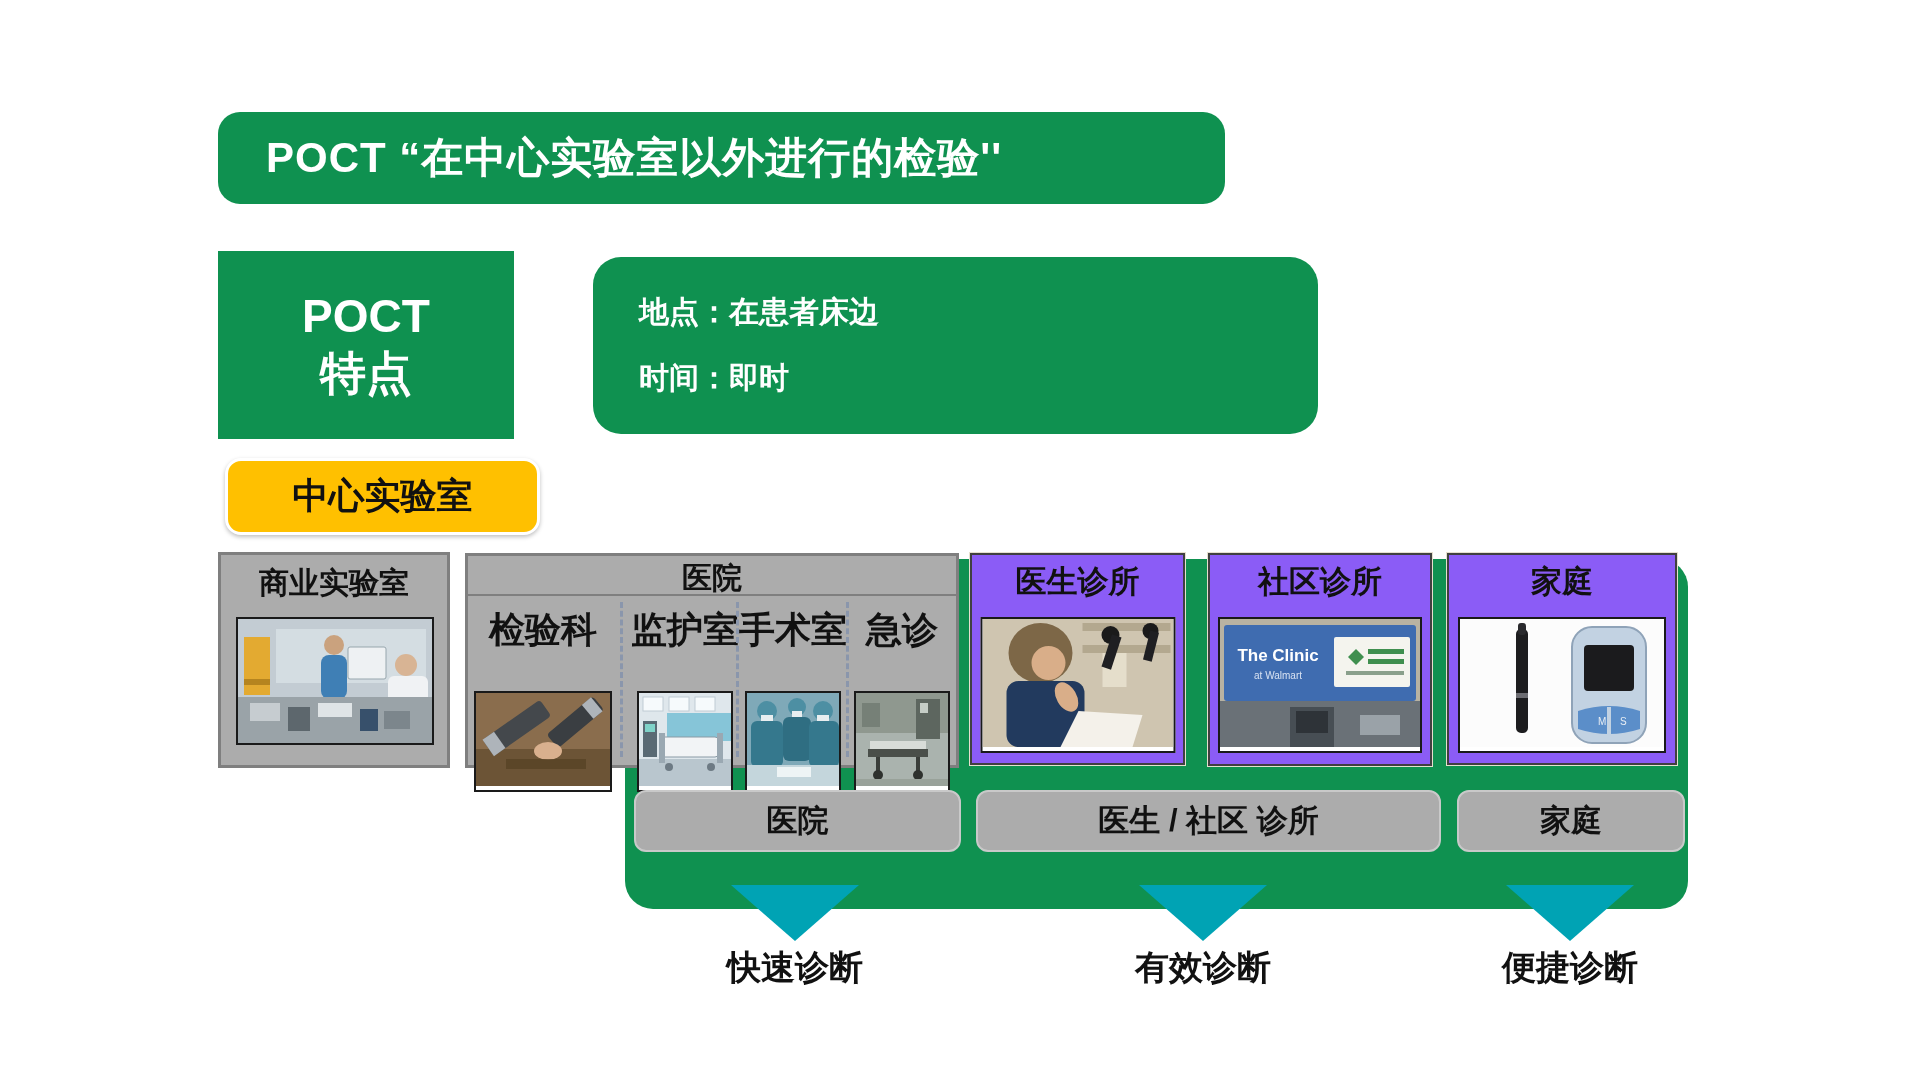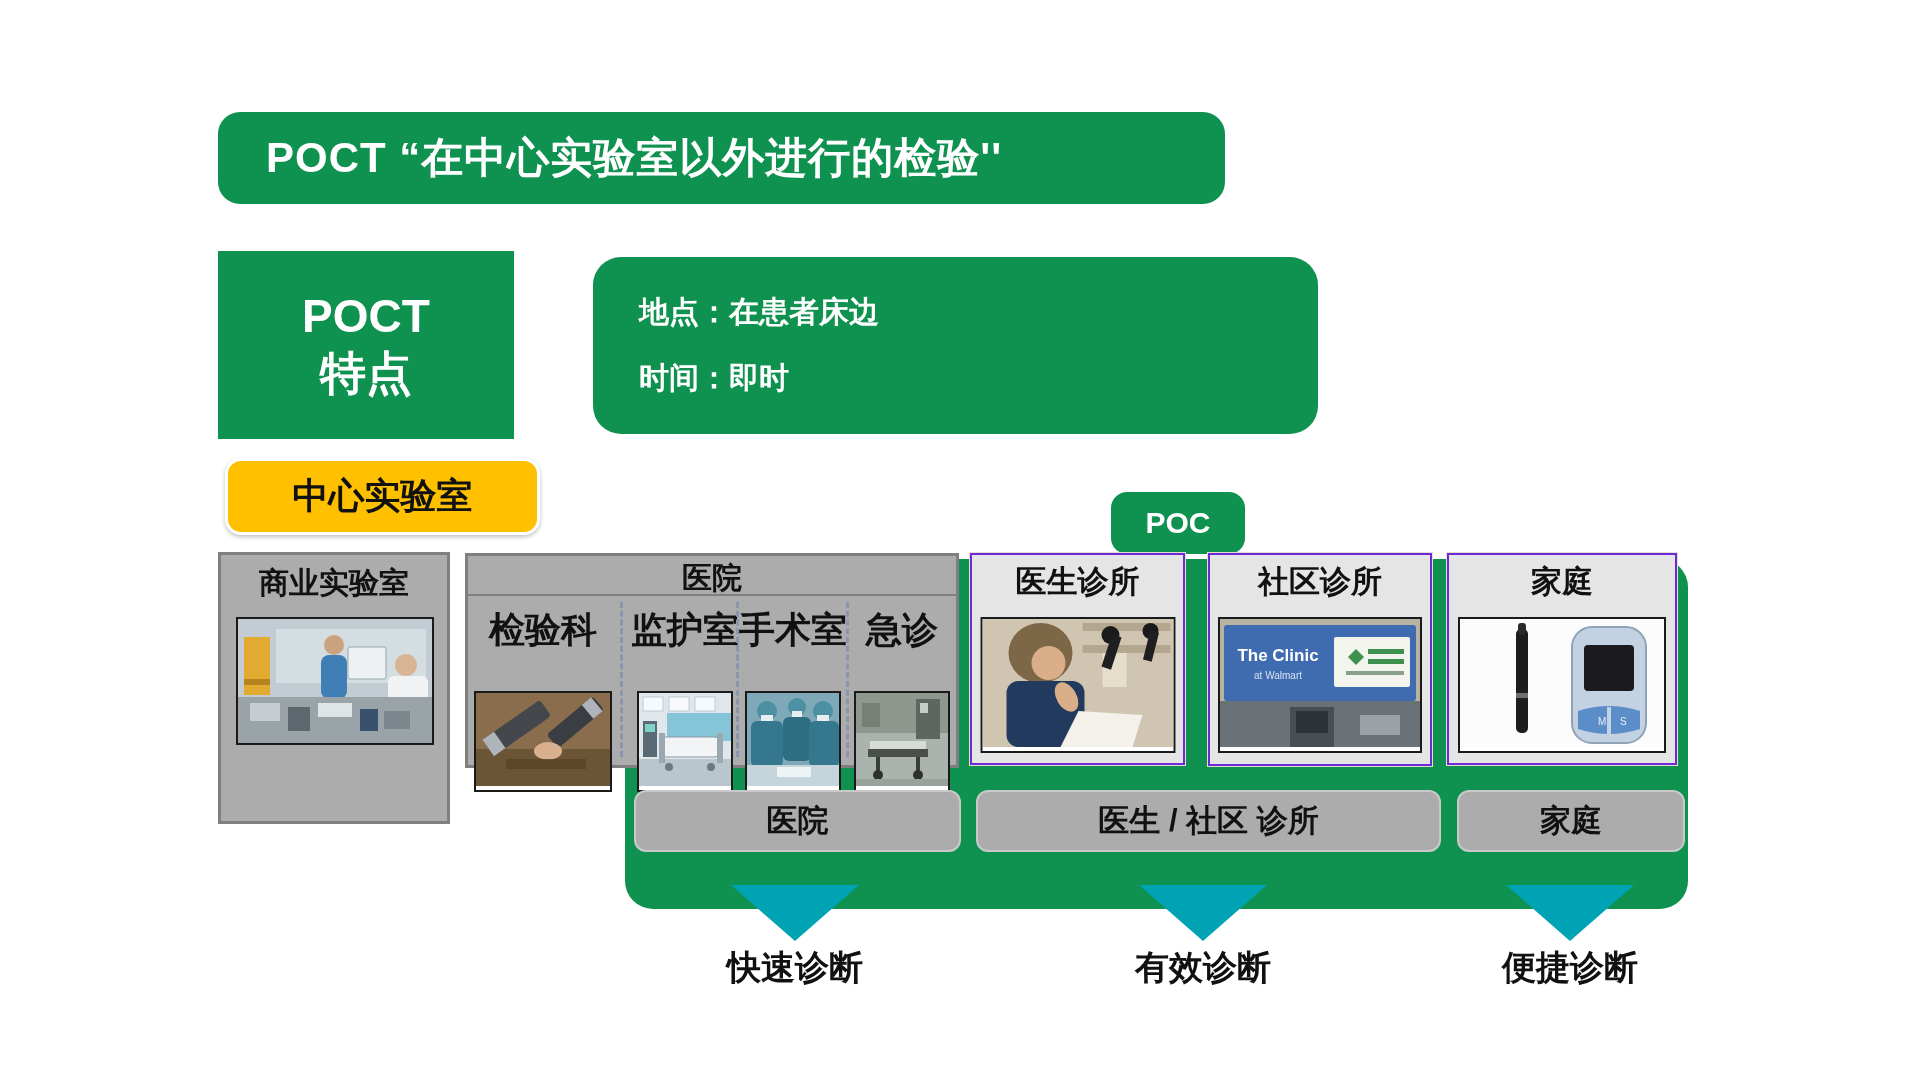--- a/index.html
+++ b/index.html
@@ -37,35 +37,35 @@
   
   #poc-pill { left:1111px; top:460px; width:134px; height:62px; border-radius:16px;
     display:flex; align-items:center; justify-content:center; }
   #poc-pill span { font-size:30px; }
 
   
   #poc-container { left:625px; top:527px; width:1063px; height:350px; border-radius:28px; }
 
   
   .gray-box { background:#ACACAC; border:3px solid #7F7F7F; }
-  #commercial-lab { left:218px; top:552px; width:232px; height:272px; }
+  #commercial-lab { left:218px; top:552px; width:232px; height:216px; }
   #commercial-lab .box-title { margin-top:8px; text-align:center; font-size:30px; }
   .photo-frame { border:2px solid #1a1a1a; background:#fff; overflow:hidden; }
   #commercial-lab .photo-frame { position:absolute; left:15px; top:62px; width:198px; height:128px; }
 
   #hospital-box { left:465px; top:553px; width:494px; height:215px; }
   #hospital-box .box-title { text-align:center; font-size:30px; margin-top:2px; }
   #hospital-rule { position:absolute; left:0; top:38px; width:100%; height:0; border-top:2px solid #7F7F7F; }
   .dept-col { position:absolute; top:40px; bottom:0; }
   .dept-col .dept-label { text-align:center; font-size:36px; margin-top:10px; }
   .dept-sep { position:absolute; top:46px; bottom:8px; width:0; border-left:3px dashed #8a96ac; }
   .dept-photo { position:absolute; top:95px; left:50%; transform:translateX(-50%); }
 
   
-  .site-box { background:#e5e5e5; border:2px solid #6d28d9; box-shadow:0 0 0 1px #e6e0ce; }
+  .site-box { background:#8b5cf6; border:2px solid #404040; box-shadow:0 0 0 1px #e6e0ce; }
   .site-box .box-title { text-align:center; font-size:31px; margin-top:6px; }
   .site-box .photo-frame { position:absolute; left:50%; transform:translateX(-50%); top:62px; }
   #site-doctor { left:970px; top:553px; width:215px; height:212px; }
   #site-community { left:1208px; top:553px; width:224px; height:213px; }
   #site-home { left:1447px; top:553px; width:230px; height:212px; }
 
   
   .bottom-bar { top:790px; height:62px; background:#ACACAC; border:2px solid #c9c9c9; border-radius:12px;
     position:absolute; display:flex; align-items:center; justify-content:center; }
   .bottom-bar span { font-size:31px; }
@@ -99,23 +99,20 @@
 
   <div id="feature-box" class="abs green">
     <div class="feat-line white-txt">地点：在患者床边</div>
     <div class="feat-line white-txt">时间：即时</div>
   </div>
 
   <div id="central-lab" class="abs">
     <span class="black-txt">中心实验室</span>
   </div>
 
-  <div id="poc-pill" class="abs green">
-    <span class="white-txt">POC</span>
-  </div>
 
   <div id="poc-container" class="abs green"></div>
 
   <div id="commercial-lab" class="abs gray-box">
     <div class="box-title black-txt">商业实验室</div>
     <div class="photo-frame">
       <svg width="194" height="124" viewBox="0 0 194 124">
         <rect width="194" height="124" fill="#c3ccd3"></rect>
         <rect x="6" y="18" width="26" height="58" fill="#e3aa31"></rect>
         <rect x="6" y="60" width="26" height="6" fill="#b5841f"></rect>

